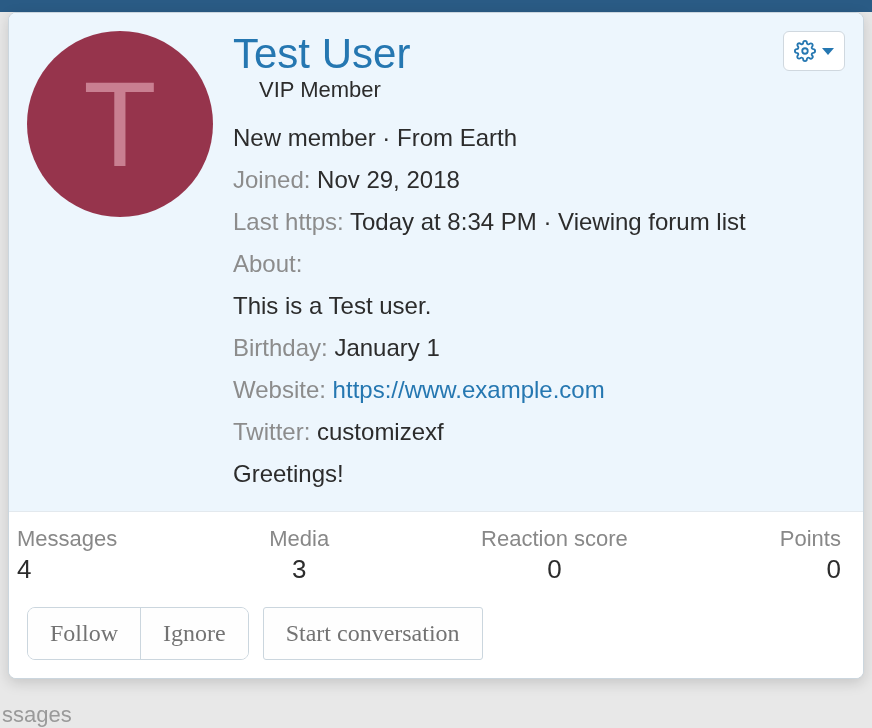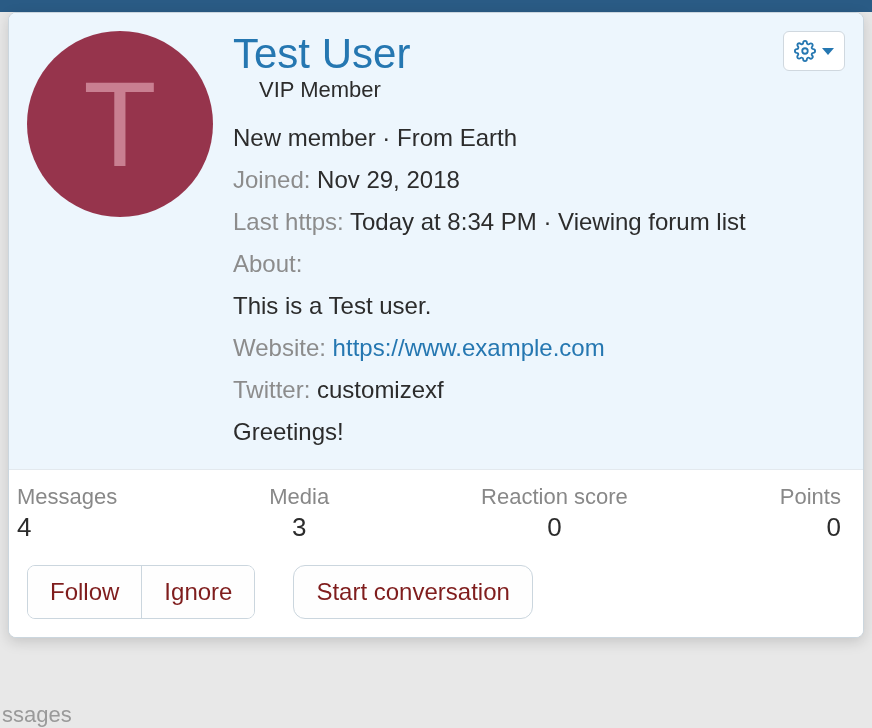--- a/index.html
+++ b/index.html
@@ -124,34 +124,33 @@
     }
     .btn-group {
       display: inline-flex;
       border: 1px solid #cbd6de;
       border-radius: 8px;
       overflow: hidden;
       background: #fefefe;
     }
     .btn {
       background: #fefefe;
-      color: #7f1d1d;
+      color: #737373;
       font-size: 24px;
       padding: 12px 22px;
       border: none;
       cursor: pointer;
-      font-family: Liberation Sans, sans-serif;
+      font-family: Liberation Serif, serif;
     }
     .btn-group .btn + .btn {
       border-left: 1px solid #cbd6de;
     }
     .btn-solo {
       border: 1px solid #cbd6de;
-      border-radius: 12px;
-      margin-left: 24px;
+      border-radius: 3px;
     }
     .bg-remnant {
       position: absolute;
       left: 0;
       bottom: 0;
       font-size: 22px;
       color: #9a9a9a;
       padding-left: 2px;
     }
   </style>
@@ -183,20 +182,24 @@
       <div class="line">
         <span class="label">Last https:</span>
         <span>Today at 8:34 PM · Viewing forum list</span>
       </div>
 
       <div class="line">
         <span class="label">About:</span>
       </div>
       <div class="line">This is a Test user.</div>
 
+      <div class="line">
+        <span class="label">Birthday:</span>
+        <span>January 1</span>
+      </div>
 
       <div class="line">
         <span class="label">Website:</span>
         <a href="#">https://www.example.com</a>
       </div>
 
       <div class="line">
         <span class="label">Twitter:</span>
         <span>customizexf</span>
       </div>

